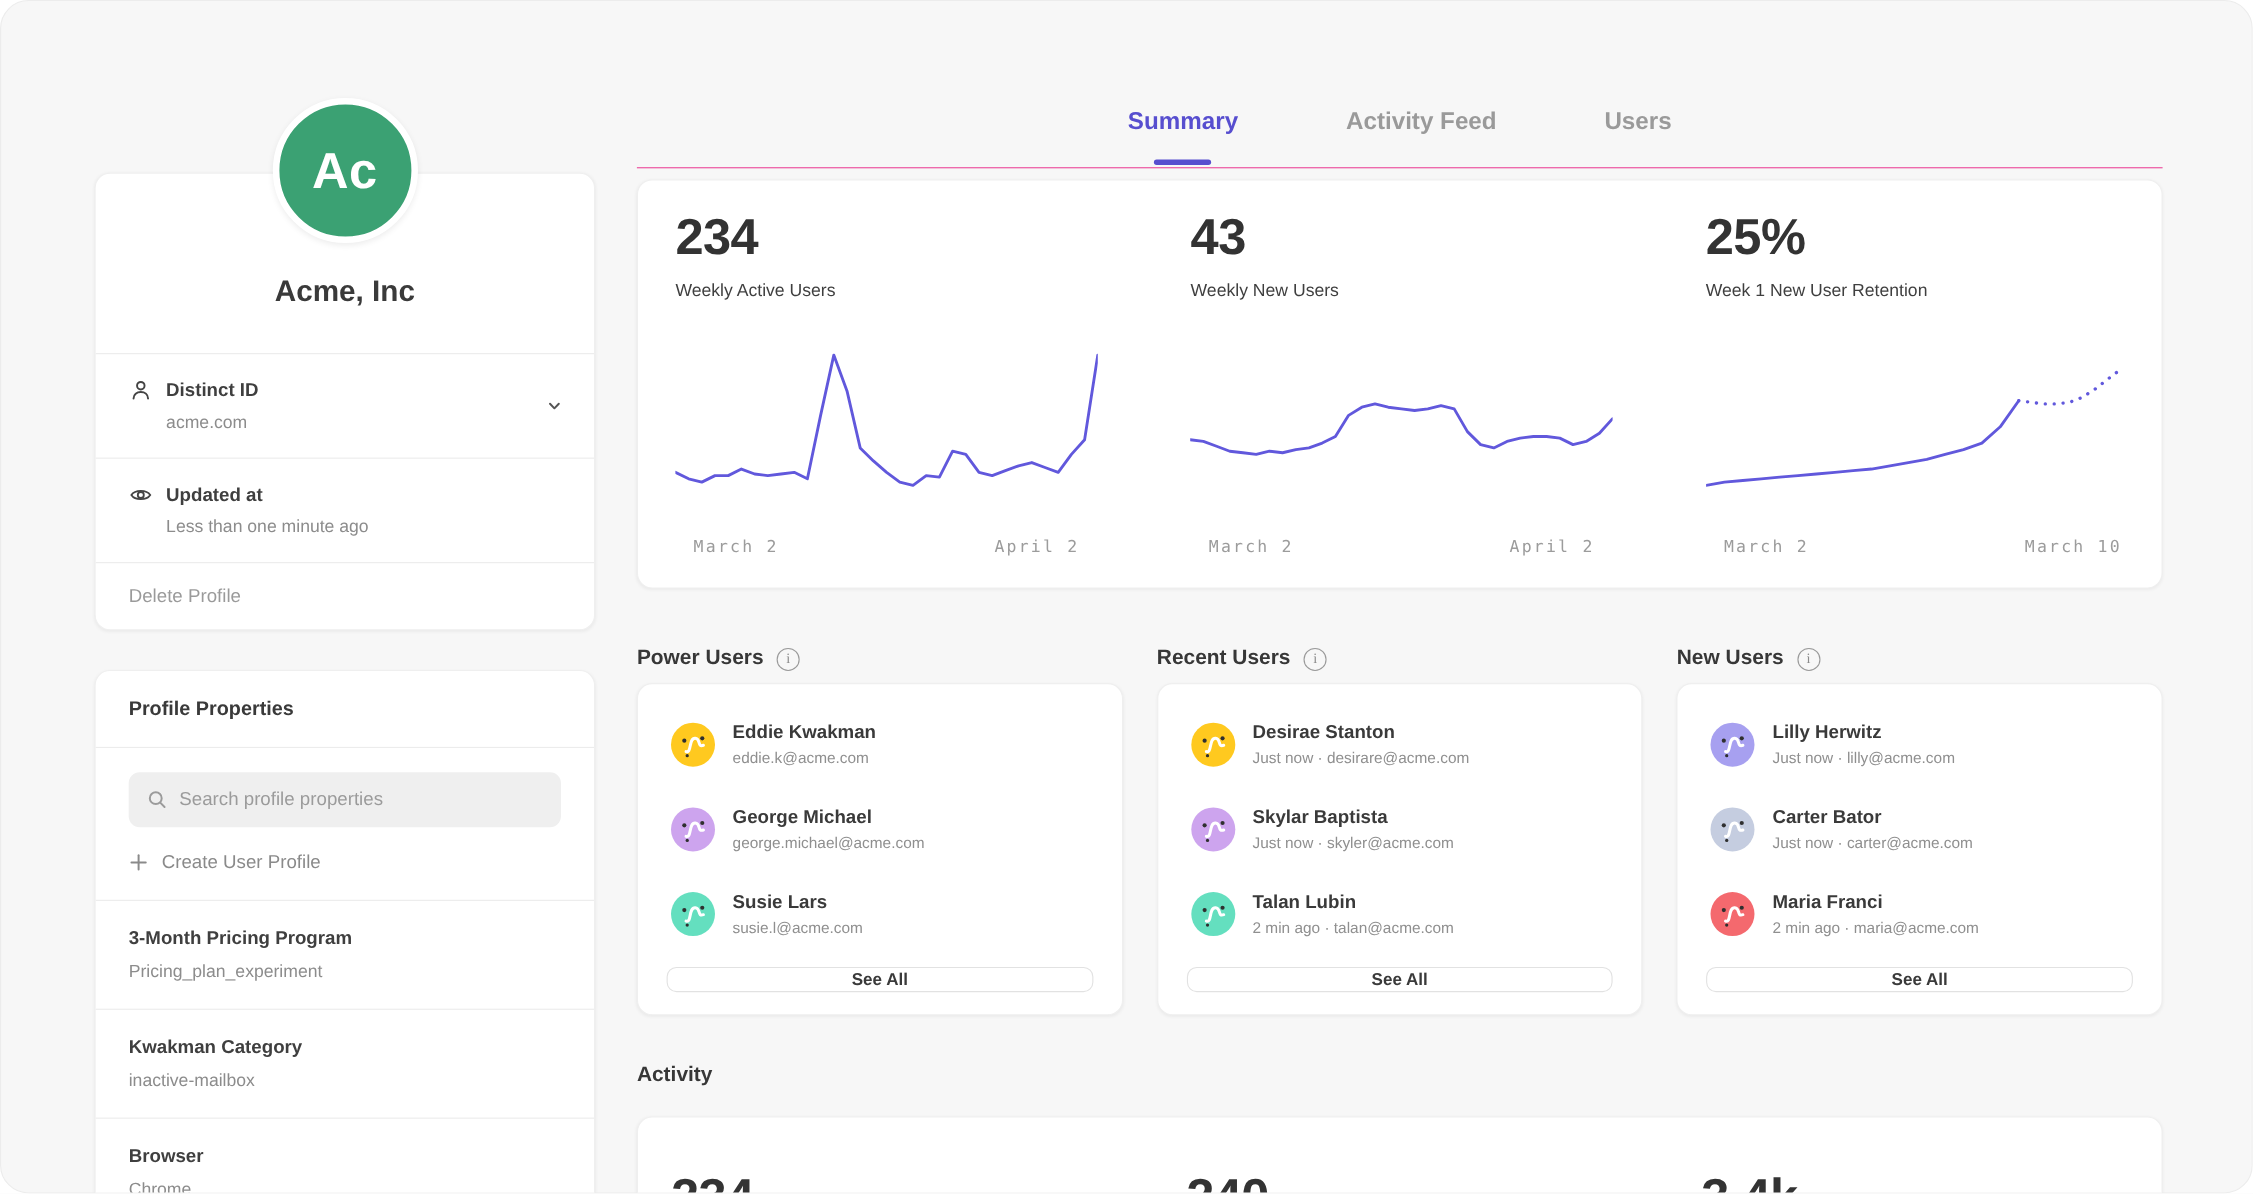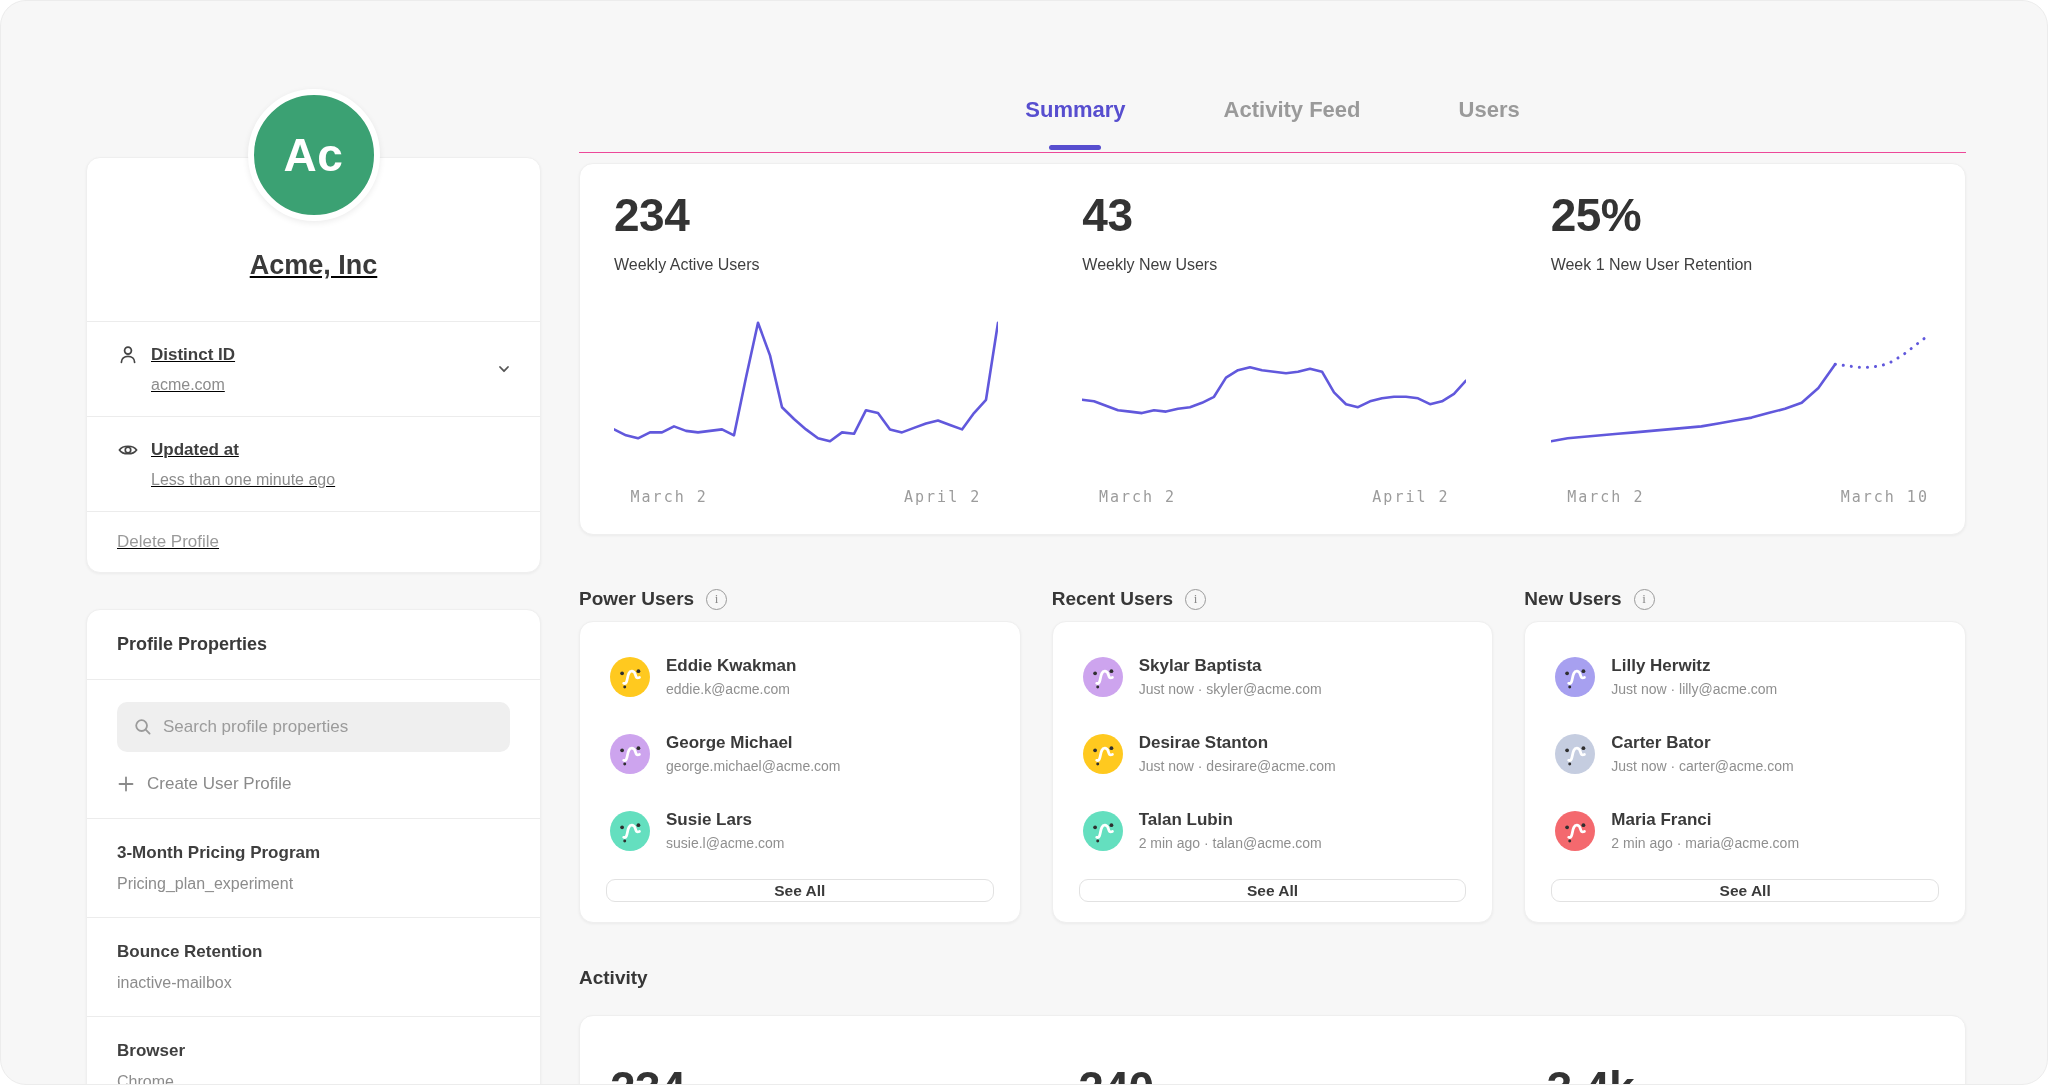--- a/index.html
+++ b/index.html
@@ -10,21 +10,21 @@
   
   .card { background:#fff; border-radius:14px; box-shadow:0 1px 3px rgba(0,0,0,.05); border:1px solid #EFEFEF;gap:20px; }
   .divider { height:1px; background:#ECECEC; }
 
   
   .sidebar { position:absolute; left:85px; top:88px; width:455px; }
   .avatar-big { position:relative; z-index:2; width:132px; height:132px; border-radius:50%;
     margin:0 auto; border:6px solid #fff; box-shadow:0 2px 6px rgba(0,0,0,.08);
     display:flex; align-items:center; justify-content:center; }
   .avatar-big span { color:#fff; font-size:46px; font-weight:700; letter-spacing:.5px; }
-  .profile-card { margin-top:-64px; padding-top:92px;text-decoration:underline; }
+  .profile-card { margin-top:-64px; padding-top:92px; }
   .company-name { text-align:center; font-size:27px; font-weight:700; color:#3A3A3A; padding-bottom:40px; }
   .prow { padding:22px 30px; position:relative; }
   .prow .rhead { display:flex; align-items:center; gap:12px; }
   .prow .rlabel { font-size:17px; font-weight:700; color:#3F3F3F; }
   .prow .rvalue { font-size:16px; color:#8C8C8C; margin:10px 0 0 34px; }
   .prow .chev { position:absolute; right:26px; top:50%; transform:translateY(-50%); }
   .delete-row { padding:20px 30px; font-size:17px; color:#9A9A9A; cursor:pointer; }
 
   .props-card { margin-top:36px; border-bottom-left-radius:0; border-bottom-right-radius:0; }
   .props-title { padding:24px 30px; font-size:18px; font-weight:700; color:#3A3A3A; }
@@ -167,21 +167,21 @@
       </div>
       <div class="divider"></div>
 
       <div class="prop-item">
         <div class="plabel">3-Month Pricing Program</div>
         <div class="pvalue">Pricing_plan_experiment</div>
       </div>
       <div class="divider"></div>
 
       <div class="prop-item">
-        <div class="plabel">Bounce Retention</div>
+        <div class="plabel">Kwakman Category</div>
         <div class="pvalue">inactive-mailbox</div>
       </div>
       <div class="divider"></div>
 
       <div class="prop-item">
         <div class="plabel">Browser</div>
         <div class="pvalue">Chrome</div>
       </div>
     </div>
   </div>
@@ -276,39 +276,39 @@
         </div>
       </div>
 
       <div>
         <div class="sec-head">
           <span class="sec-title">Recent Users</span>
           <span class="icon info-icon">i</span>
         </div>
         <div class="card user-card">
           <div class="urow">
+            <span class="uavatar" style="background: rgb(255, 201, 31);">
+              <svg width="40" height="40" viewBox="0 0 38 38">
+                  <use href="#face"></use>
+                </svg>
+              </span>
+            <span>
+              <div class="uname">Desirae Stanton</div>
+              <div class="umeta">Just now · desirare@acme.com</div>
+            </span>
+          </div>
+          <div class="urow">
             <span class="uavatar" style="background: rgb(205, 164, 238);">
               <svg width="40" height="40" viewBox="0 0 38 38">
                   <use href="#face"></use>
                 </svg>
               </span>
             <span>
               <div class="uname">Skylar Baptista</div>
               <div class="umeta">Just now · skyler@acme.com</div>
-            </span>
-          </div>
-          <div class="urow">
-            <span class="uavatar" style="background: rgb(255, 201, 31);">
-              <svg width="40" height="40" viewBox="0 0 38 38">
-                  <use href="#face"></use>
-                </svg>
-              </span>
-            <span>
-              <div class="uname">Desirae Stanton</div>
-              <div class="umeta">Just now · desirare@acme.com</div>
             </span>
           </div>
           <div class="urow">
             <span class="uavatar" style="background: rgb(100, 223, 191);">
               <svg width="40" height="40" viewBox="0 0 38 38">
                   <use href="#face"></use>
                 </svg>
               </span>
             <span>
               <div class="uname">Talan Lubin</div>

